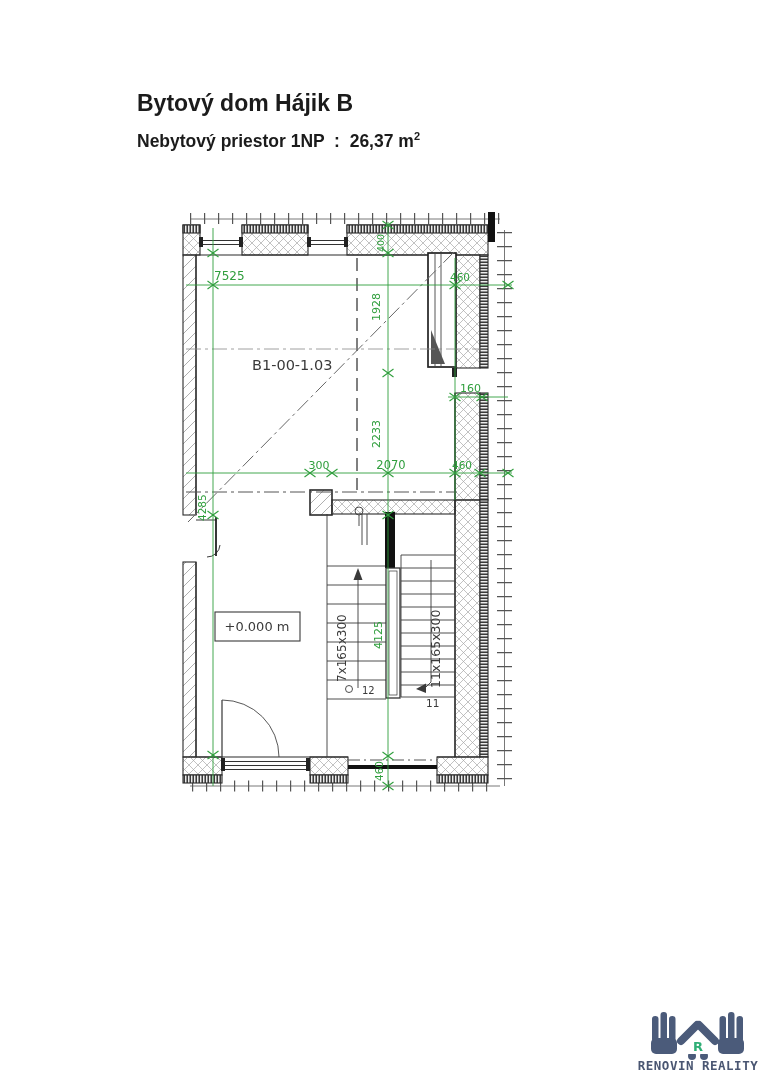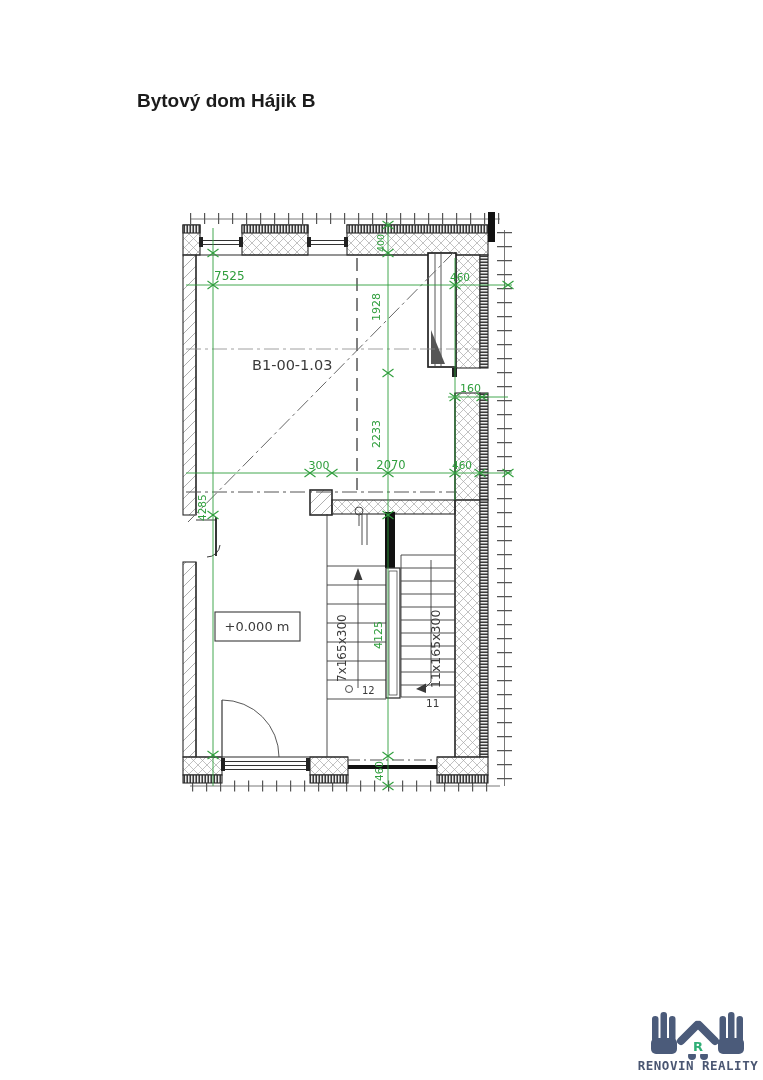--- a/index.html
+++ b/index.html
@@ -1,34 +1,35 @@
 <!DOCTYPE html>
 <html><head>
 <meta charset="utf-8">
 <style>
   html,body{margin:0;padding:0;background:#fff;}
   #page{position:relative;width:763px;height:1080px;background:#ffffff;overflow:hidden;
         font-family:"Liberation Sans",sans-serif;}
-  .title{position:absolute;left:137px;top:90px;font-size:19px;font-weight:bold;color:#1b1b1b;}
+  .title{position:absolute;left:137px;top:90px;font-size:23px;font-weight:bold;color:#1b1b1b;}
   .subtitle{position:absolute;left:137px;top:130px;font-size:17.5px;font-weight:bold;color:#1b1b1b;white-space:pre;}
   .subtitle sup{font-size:11px;}
   .plan{position:absolute;left:180px;top:205px;}
   .t-dark{fill:#3a3a3a;stroke:none;font-family:"DejaVu Sans",sans-serif;}
   .t-green{fill:#2f9e3c;stroke:none;font-family:"DejaVu Sans",sans-serif;}
   #logo{position:absolute;left:632px;top:1008px;width:130px;}
   #brand{position:absolute;left:628px;top:1058px;width:140px;text-align:center;
          font-family:"DejaVu Sans Mono",monospace;font-weight:bold;font-size:12.5px;
          letter-spacing:0.5px;color:#4a5672;}
 </style>
 </head>
 <body>
 
 <div id="page">
 
   <div class="title">Bytový dom Hájik B</div>
+  <div class="subtitle"><span>Nebytový priestor 1NP  :  26,37 m</span><sup>2</sup></div>
 
   <svg class="plan" width="340" height="600" viewBox="180 205 340 600" xmlns="http://www.w3.org/2000/svg">
     <defs>
       <pattern id="hx" width="9" height="9" patternUnits="userSpaceOnUse">
         <path d="M0,9 L9,0 M0,0 L9,9" stroke="#a8a8a8" stroke-width="0.7"></path>
       </pattern>
       <pattern id="hd" width="11" height="11" patternUnits="userSpaceOnUse">
         <path d="M0,11 L11,0" stroke="#9a9a9a" stroke-width="0.8"></path>
       </pattern>
       <pattern id="zp" width="3" height="8" patternUnits="userSpaceOnUse">

